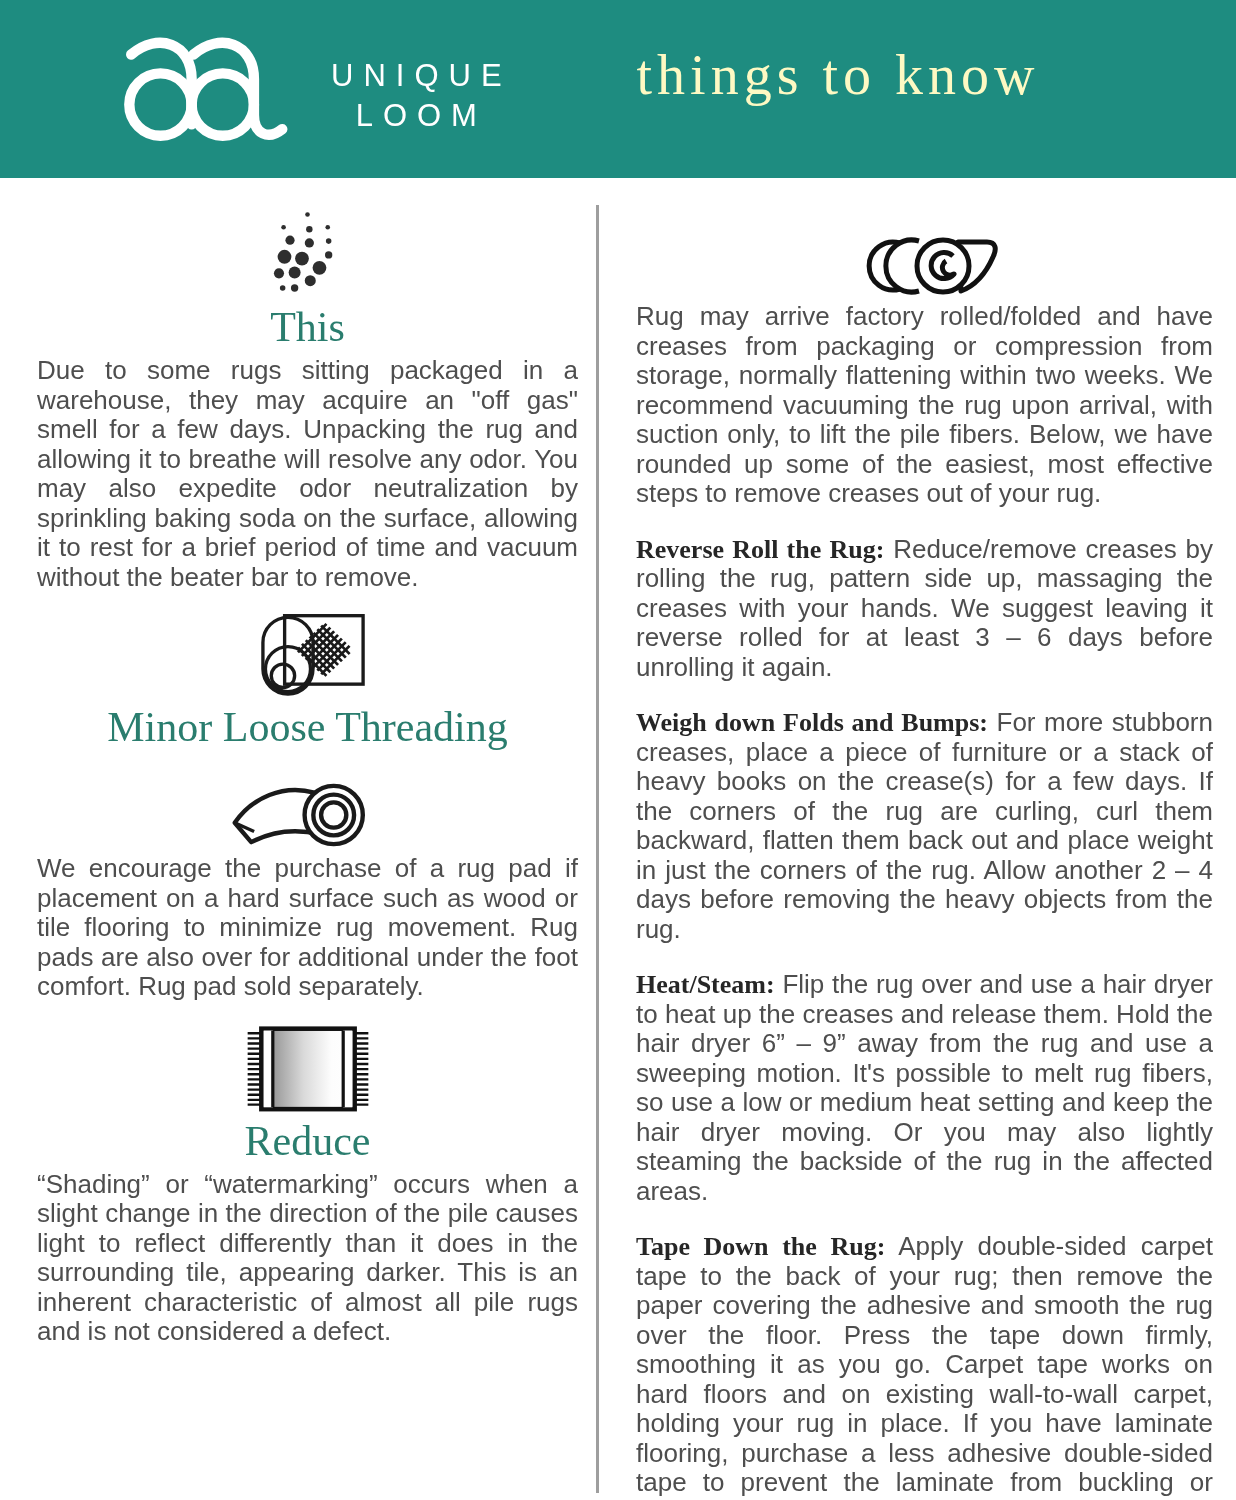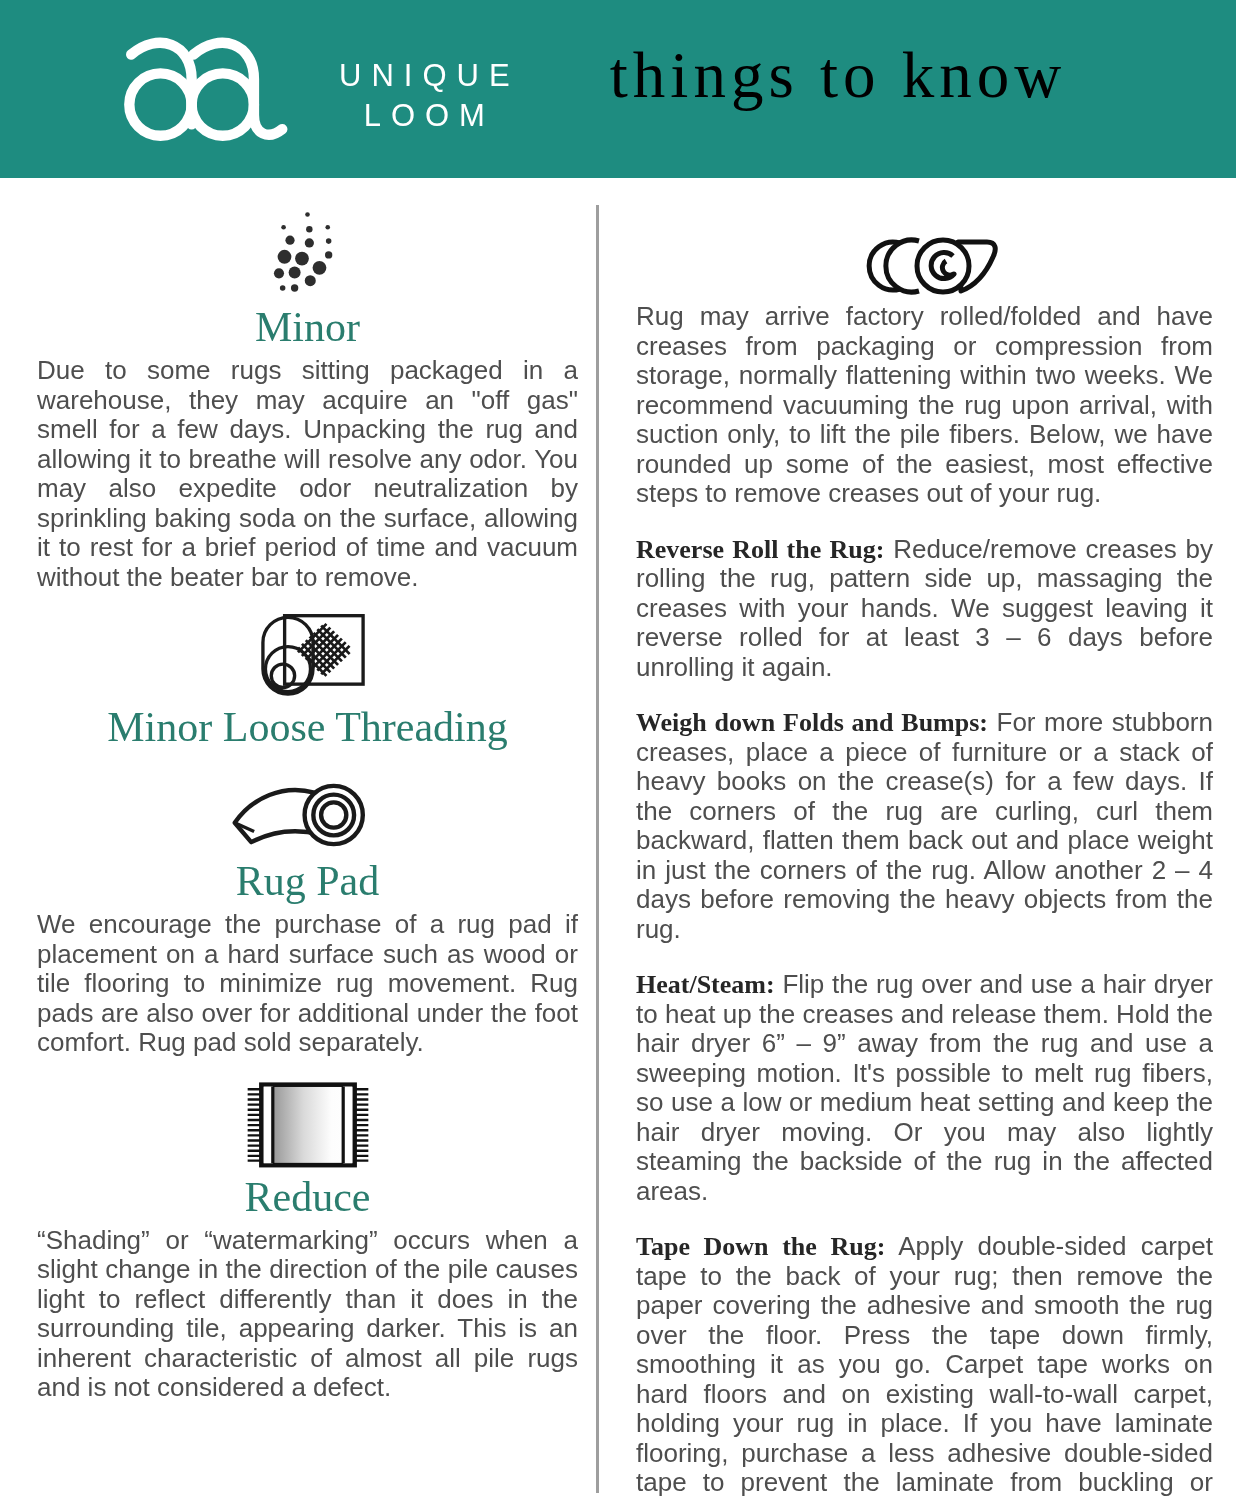--- a/index.html
+++ b/index.html
@@ -2,26 +2,26 @@
 <html><head>
 <meta charset="utf-8">
 <style>
   html,body{margin:0;padding:0;background:#fff;}
   .page{position:relative;width:1236px;height:1500px;background:#ffffff;overflow:hidden;
         font-family:"Liberation Sans",sans-serif;}
   
   .banner{position:absolute;left:0;top:0;width:1236px;height:178px;background:#1e8c80;}
   .logo-wrap{position:absolute;left:108px;top:30px;display:flex;align-items:center;}
   .logo-svg{width:205px;height:118px;display:block;}
-  .brand-text{margin-left:26px;color:#ffffff;font-size:31px;letter-spacing:10px;
+  .brand-text{margin-left:18px;color:#ffffff;font-size:31px;letter-spacing:10px;
               line-height:40px;text-align:center;margin-top:14px;}
   .title{position:absolute;left:490px;right:50px;top:0;height:150px;margin:0;
          display:flex;align-items:center;justify-content:center;
-         font-family:"Liberation Serif",serif;font-weight:normal;color:#000000;
-         font-size:65px;letter-spacing:5px;}
+         font-family:"Liberation Serif",serif;font-weight:normal;color:#fef9c3;
+         font-size:56px;letter-spacing:5px;}
   
   .divider{position:absolute;left:596px;top:205px;width:3px;height:1288px;background:#9e9e9e;}
   .col{position:absolute;top:178px;color:#4e4e4e;font-size:26px;line-height:29.5px;}
   .col-left{left:37px;width:541px;}
   .col-right{left:636px;width:577px;}
   .sec{text-align:center;}
   .sec-heading{font-family:"Liberation Serif",serif;font-weight:normal;color:#2a7d6e;
                font-size:42px;line-height:46px;margin:4px 0 6px 0;text-align:center;}
   .body{text-align:justify;margin:0;}
   .body strong{color:#262626;font-weight:bold;font-family:Liberation Serif, serif;}
@@ -79,21 +79,21 @@
               <circle cx="93" cy="51" r="4"></circle>
             <circle cx="39" cy="71" r="5.5"></circle>
               <circle cx="56" cy="70" r="6.5"></circle>
             <circle cx="83" cy="65" r="7.5"></circle>
               <circle cx="73" cy="79" r="6"></circle>
             <circle cx="43" cy="87" r="3"></circle>
               <circle cx="56" cy="87" r="4"></circle>
           </g>
         </svg>
       </div>
-      <h2 class="sec-heading">Minor</h2>
+      <h2 class="sec-heading">This</h2>
       <p class="body">Due to some rugs sitting packaged in a warehouse, they may acquire an "off gas" smell for a few days. Unpacking the rug and allowing it to breathe will resolve any odor. You may also expedite odor neutralization by sprinkling baking soda on the surface, allowing it to rest for a brief period of time and vacuum without the beater bar to remove.</p>
     </div>
 
     <div class="sec sec2">
       <div class="icon-box">
         <svg width="140" height="96" viewBox="0 0 160 115">
           <defs>
             <clipPath id="diamond">
                 <polygon points="100,22 135,55 100,88 65,55"></polygon>
               </clipPath>
@@ -114,21 +114,20 @@
     <div class="sec sec3">
       <div class="icon-box">
         <svg width="165" height="78" viewBox="0 0 170 80">
           <path d="M 92,17 C 60,8 28,22 10,48 L 27,68 C 50,56 74,54 98,60 L 98,30 Z" fill="#ffffff" stroke="#1a1a1a" stroke-width="4.5" stroke-linejoin="round"></path>
           <path d="M 10,48 L 30,57" fill="none" stroke="#1a1a1a" stroke-width="3.5"></path>
           <circle cx="112" cy="40" r="30" fill="#ffffff" stroke="#1a1a1a" stroke-width="4.5"></circle>
           <circle cx="112" cy="40" r="21" fill="none" stroke="#1a1a1a" stroke-width="4.5"></circle>
           <circle cx="112" cy="40" r="13" fill="none" stroke="#1a1a1a" stroke-width="4.5"></circle>
         </svg>
       </div>
-      <h2 class="sec-heading">Rug Pad</h2>
       <p class="body">We encourage the purchase of a rug pad if placement on a hard surface such as wood or tile flooring to minimize rug movement. Rug pads are also over for additional under the foot comfort. Rug pad sold separately.</p>
     </div>
 
     <div class="sec sec4">
       <div class="icon-box">
         <svg width="128" height="92" viewBox="0 0 140 100">
           <defs>
             <linearGradient id="rugshade" x1="0" y1="0" x2="1" y2="0">
               <stop offset="8%" stop-color="#8f8f8f"></stop>
               <stop offset="45%" stop-color="#d9d9d9"></stop>

